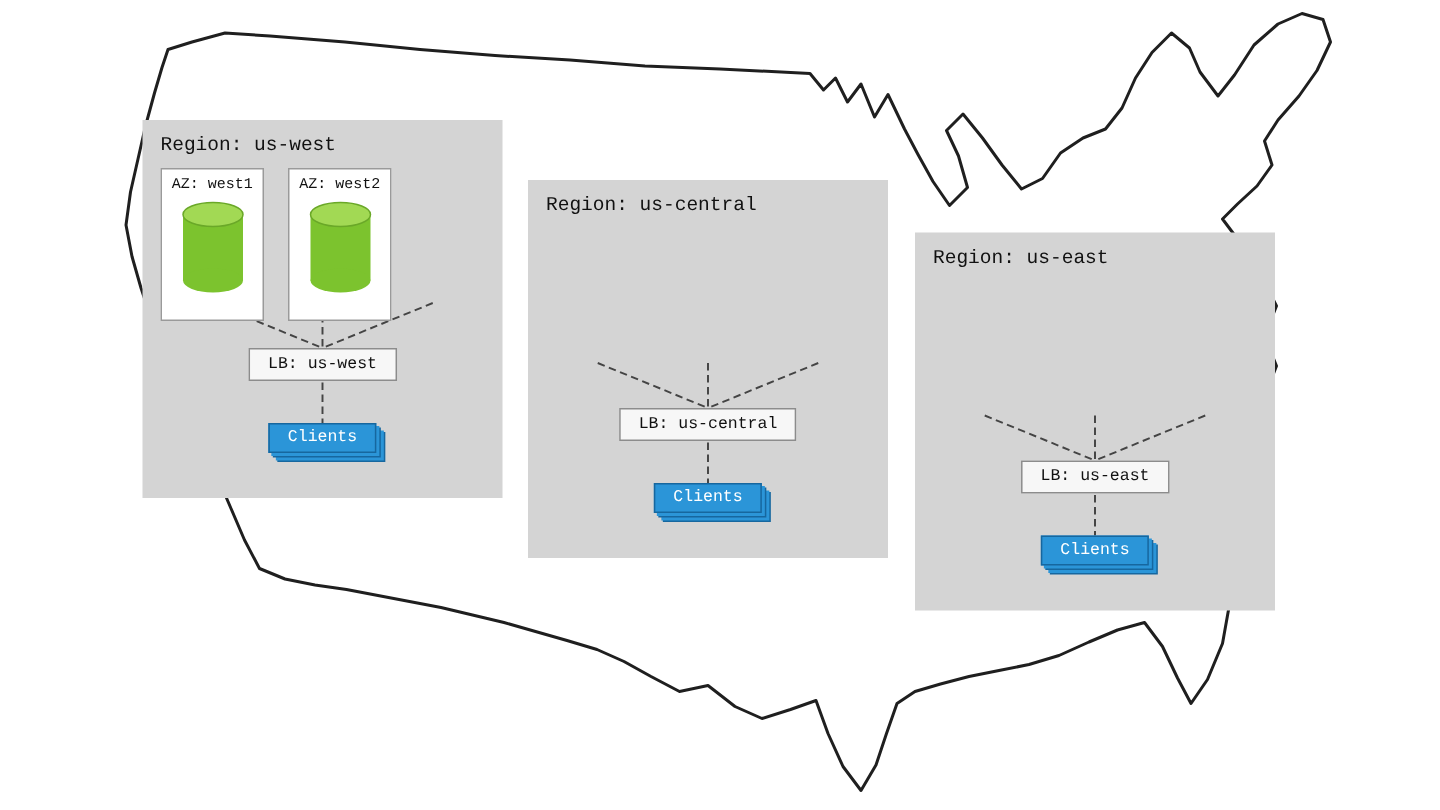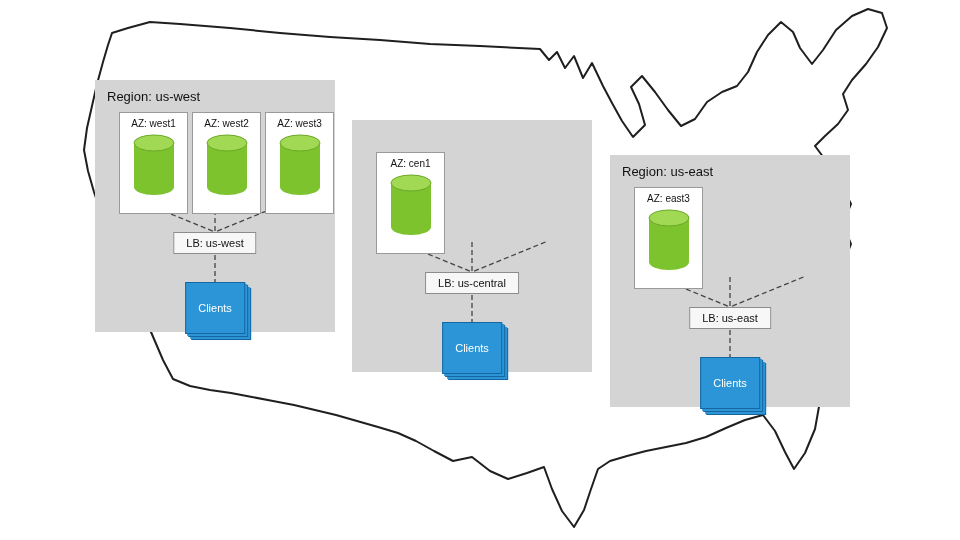--- a/index.html
+++ b/index.html
@@ -1,19 +1,19 @@
 <!DOCTYPE html>
 <html style="--region-bg: #d4d4d4; --az-bg: #ffffff; --az-border: #9a9a9a; --lb-bg: #f7f7f7; --lb-border: #8c8c8c; --clients-bg: #2b95d8; --clients-border: #16679f; --clients-text: #ffffff; --cylinder-body: #7cc32e; --cylinder-top: #a2d954; --cylinder-edge: #6aa828; --connector: #444444; --map-outline: #1f1f1f;"><head>
 <meta charset="utf-8">
 <style>
   html,body { margin:0; padding:0; background:#ffffff; }
   .canvas {
     position:relative; width:960px; height:540px; overflow:hidden;
     background:#ffffff;
-    font-family:Liberation Sans, sans-serif;
+    font-family:Liberation Mono, monospace;
   }
   .map-svg { position:absolute; left:0; top:0; z-index:0; }
   .map-svg path { fill:none; stroke:var(--map-outline,#1f1f1f); stroke-width:2; stroke-linejoin:round; stroke-linecap:round; }
 
   .region {
     position:absolute; width:240px; height:252px; z-index:1;
     background:var(--region-bg,#d4d4d4);
   }
   .region-west    { left:95px;  top:80px;  }
   .region-central { left:352px; top:120px; }
@@ -22,21 +22,21 @@
   .region-title {
     position:absolute; left:12px; top:9px;
     font-size:13px; color:#111111; white-space:nowrap;
   }
 
   .connectors { position:absolute; left:0; top:0; pointer-events:none; }
   .connectors path { fill:none; stroke:var(--connector,#444444); stroke-width:1.3; stroke-dasharray:5 3; }
 
   .az-row {
     position:absolute; left:12px; top:32px;
-    display:flex; gap:4px;margin-left:12px;
+    display:flex; gap:16px;
   }
   .az-box {
     width:69px; height:102px; box-sizing:border-box;
     background:var(--az-bg,#ffffff);
     border:1px solid var(--az-border,#9a9a9a);
     display:flex; flex-direction:column; align-items:center;
     padding-top:5px;
   }
   .az-label { font-size:10px; color:#111111; white-space:nowrap; margin-bottom:5px; }
   .cylinder { display:block; }
@@ -49,21 +49,21 @@
     padding:4px 12px;
     text-align:center;
   }
 
   .clients-box {
     position:absolute; left:50%; top:202px; transform:translateX(-50%);
     background:var(--clients-bg,#2b95d8);
     border:1px solid var(--clients-border,#16679f);
     color:var(--clients-text,#ffffff);
     font-size:11px; white-space:nowrap;
-    padding:19px 12px;
+    padding:3px 12px;
     box-shadow:
       2px 2px 0 var(--clients-bg,#2b95d8),
       3px 3px 0 var(--clients-border,#16679f),
       5px 5px 0 var(--clients-bg,#2b95d8),
       6px 6px 0 var(--clients-border,#16679f);
   }
 </style>
 </head>
 <body>
 
@@ -104,69 +104,46 @@
         </svg>
       </div>
       <div class="az-box">
         <div class="az-label">AZ: west2</div>
         <svg class="cylinder" width="46" height="62" viewBox="0 0 46 62" aria-hidden="true">
           <rect x="3" y="9" width="40" height="44" style="fill:var(--cylinder-body,#7cc32e)"></rect>
           <ellipse cx="23" cy="53" rx="20" ry="8" style="fill:var(--cylinder-body,#7cc32e)"></ellipse>
           <ellipse cx="23" cy="9" rx="20" ry="8" style="fill:var(--cylinder-top,#a2d954);stroke:var(--cylinder-edge,#6aa828);stroke-width:1"></ellipse>
         </svg>
       </div>
-      <div class="az-box">
-        <div class="az-label">AZ: west3</div>
-        <svg class="cylinder" width="46" height="62" viewBox="0 0 46 62" aria-hidden="true">
-          <rect x="3" y="9" width="40" height="44" style="fill:var(--cylinder-body,#7cc32e)"></rect>
-          <ellipse cx="23" cy="53" rx="20" ry="8" style="fill:var(--cylinder-body,#7cc32e)"></ellipse>
-          <ellipse cx="23" cy="9" rx="20" ry="8" style="fill:var(--cylinder-top,#a2d954);stroke:var(--cylinder-edge,#6aa828);stroke-width:1"></ellipse>
-        </svg>
-      </div>
     </div>
     <div class="lb-box">LB: us-west</div>
     <div class="clients-box">Clients</div>
   </div>
 
   <div class="region region-central">
+    <div class="region-title">Region: us-central</div>
     <svg class="connectors" width="240" height="252" viewBox="0 0 240 252" aria-hidden="true">
       <path d="M46.5,122 L120,152"></path>
       <path d="M120,122 L120,152"></path>
       <path d="M193.5,122 L120,152"></path>
       <path d="M120,175 L120,202"></path>
     </svg>
     <div class="az-row">
-      <div class="az-box">
-        <div class="az-label">AZ: cen1</div>
-        <svg class="cylinder" width="46" height="62" viewBox="0 0 46 62" aria-hidden="true">
-          <rect x="3" y="9" width="40" height="44" style="fill:var(--cylinder-body,#7cc32e)"></rect>
-          <ellipse cx="23" cy="53" rx="20" ry="8" style="fill:var(--cylinder-body,#7cc32e)"></ellipse>
-          <ellipse cx="23" cy="9" rx="20" ry="8" style="fill:var(--cylinder-top,#a2d954);stroke:var(--cylinder-edge,#6aa828);stroke-width:1"></ellipse>
-        </svg>
-      </div>
     </div>
     <div class="lb-box">LB: us-central</div>
     <div class="clients-box">Clients</div>
   </div>
 
   <div class="region region-east">
     <div class="region-title">Region: us-east</div>
     <svg class="connectors" width="240" height="252" viewBox="0 0 240 252" aria-hidden="true">
       <path d="M46.5,122 L120,152"></path>
       <path d="M120,122 L120,152"></path>
       <path d="M193.5,122 L120,152"></path>
       <path d="M120,175 L120,202"></path>
     </svg>
     <div class="az-row">
-      <div class="az-box">
-        <div class="az-label">AZ: east3</div>
-        <svg class="cylinder" width="46" height="62" viewBox="0 0 46 62" aria-hidden="true">
-          <rect x="3" y="9" width="40" height="44" style="fill:var(--cylinder-body,#7cc32e)"></rect>
-          <ellipse cx="23" cy="53" rx="20" ry="8" style="fill:var(--cylinder-body,#7cc32e)"></ellipse>
-          <ellipse cx="23" cy="9" rx="20" ry="8" style="fill:var(--cylinder-top,#a2d954);stroke:var(--cylinder-edge,#6aa828);stroke-width:1"></ellipse>
-        </svg>
-      </div>
     </div>
     <div class="lb-box">LB: us-east</div>
     <div class="clients-box">Clients</div>
   </div>
 
 </div>
 
 </body></html>

